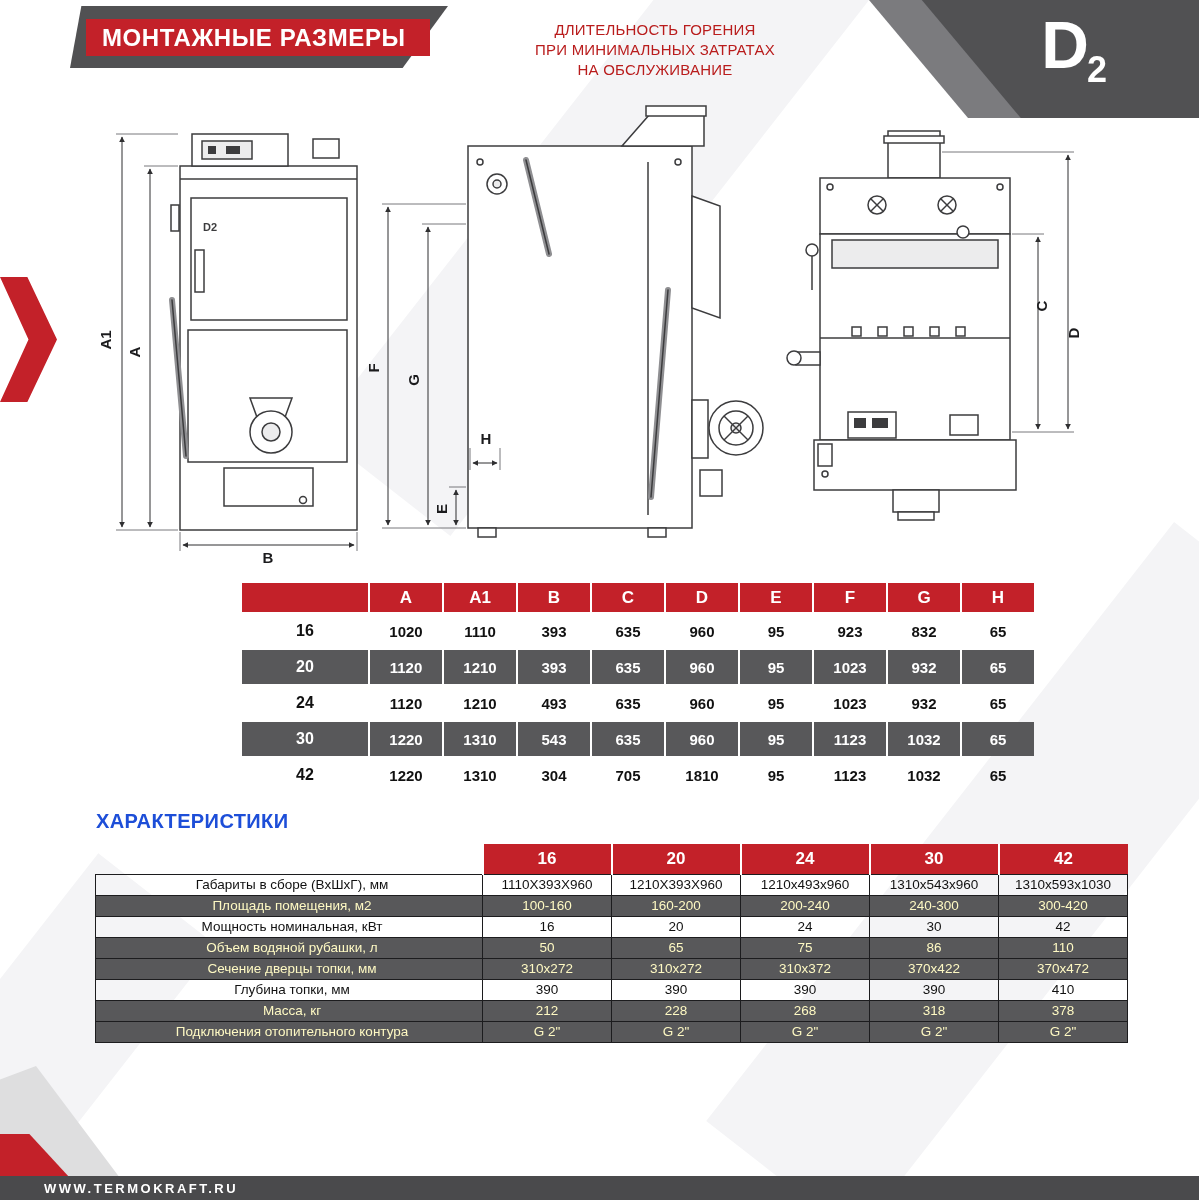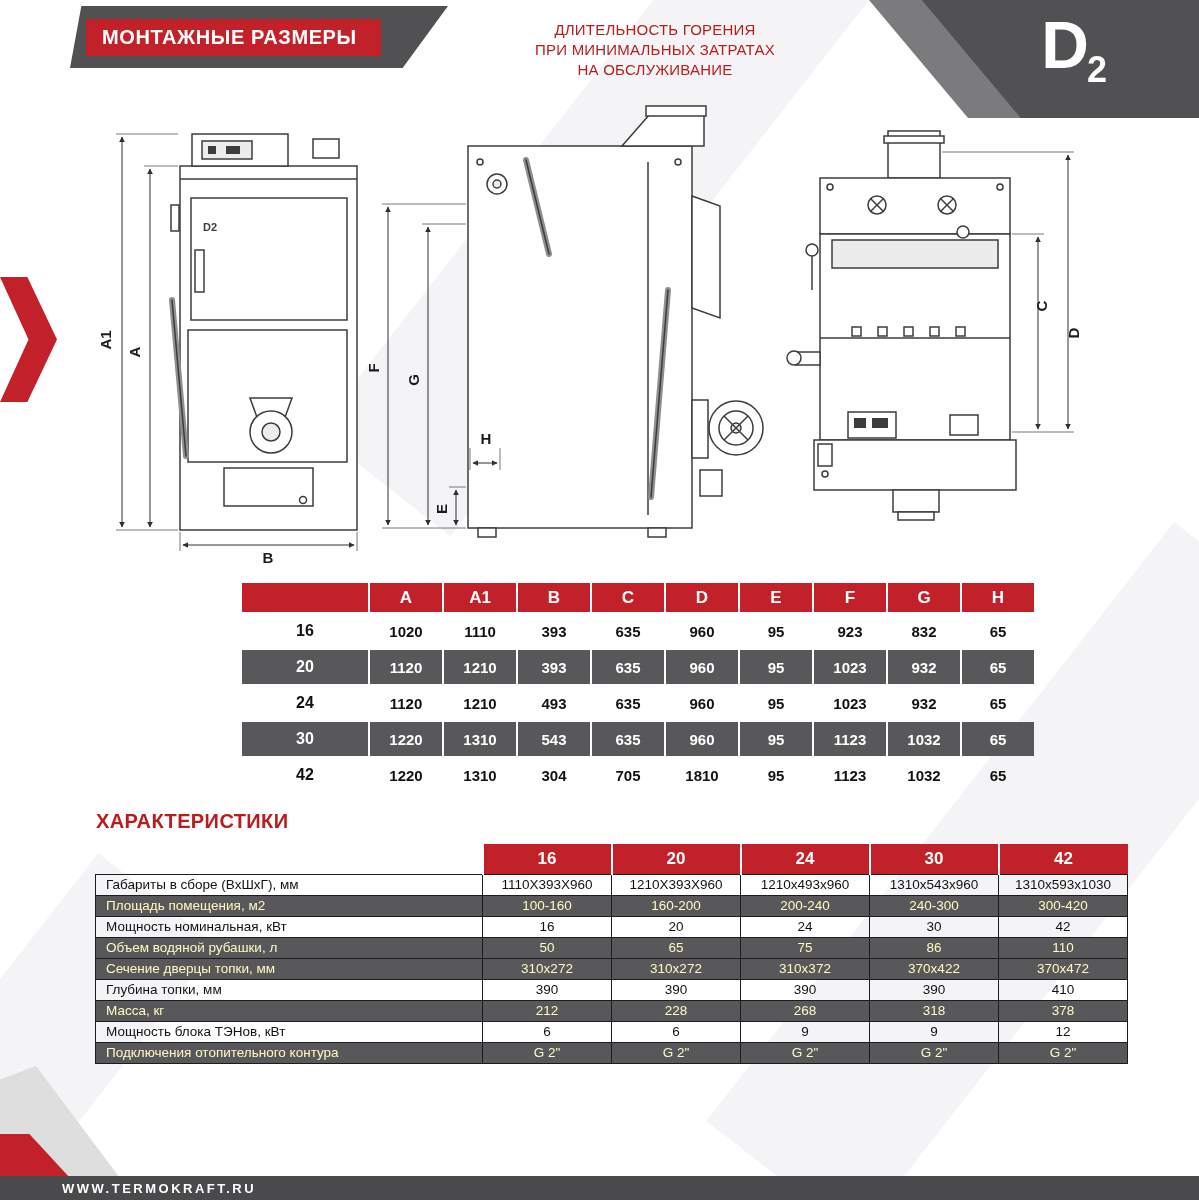--- a/index.html
+++ b/index.html
@@ -14,21 +14,21 @@
     position:relative;overflow:hidden;background:#fff;color:#111;
     font-family:"Liberation Sans","DejaVu Sans",sans-serif;
   }
   
   .stripe{position:absolute;z-index:0;background:#f4f4f6;}
   
   .band-tl{position:absolute;z-index:1;left:70px;top:6px;width:378px;height:62px;
     background:var(--dark);clip-path:polygon(3% 0,100% 0,88% 100%,0 100%);}
   .title-banner{position:absolute;z-index:2;left:86px;top:19px;height:37px;
     padding:0 24px 0 16px;background:var(--red);color:#fff;display:flex;align-items:center;
-    font-size:20px;font-weight:bold;letter-spacing:.6px;}
+    font-size:24px;font-weight:bold;letter-spacing:.6px;}
   .subtitle{position:absolute;z-index:2;left:440px;top:20px;width:430px;text-align:center;
     font-size:15px;line-height:1.32;color:#b91c1c;letter-spacing:.2px;}
   
   .band-tr-light{position:absolute;z-index:1;right:0;top:0;width:330px;height:118px;
     background:#7b7b7e;clip-path:polygon(0% 0%,20% 0%,50% 100%,30% 100%);}
   .band-tr-dark{position:absolute;z-index:1;right:0;top:0;width:330px;height:118px;
     background:var(--dark);clip-path:polygon(16% 0,100% 0,100% 100%,46% 100%);}
   .logo{position:absolute;z-index:2;right:90px;top:12px;color:#fff;font-weight:bold;}
   .logo .d{font-size:66px;line-height:1;}
   .logo .two{font-size:36px;line-height:1;position:relative;top:14px;left:-2px;}
@@ -53,38 +53,38 @@
   .dim-table{position:absolute;z-index:3;left:240px;top:581px;
     border-collapse:separate;border-spacing:2px;}
   .dim-table th{background:var(--red);color:#fff;font-size:17px;font-weight:bold;
     height:29px;width:72px;text-align:center;}
   .dim-table th.blank{width:126px;}
   .dim-table td{height:34px;text-align:center;font-weight:bold;font-size:15px;color:#111;}
   .dim-table td.model{font-size:16px;}
   .dim-table tr.shaded td{background:var(--row-gray);color:#fff;}
   
   .spec-title{position:absolute;z-index:3;left:96px;top:810px;font-size:20px;
-    font-weight:bold;letter-spacing:.4px;color:#b91c1c;}
+    font-weight:bold;letter-spacing:.4px;color:#1d4ed8;}
   .spec-table{position:absolute;z-index:3;left:95px;top:844px;border-collapse:collapse;}
   .spec-table th{height:30px;border:none;}
   .spec-table th.sph{background:var(--red);color:#fff;font-size:17px;font-weight:bold;
     width:129px;text-align:center;border-left:2px solid #fff;}
   .spec-table th.blank{width:387px;background:transparent;}
   .spec-table td{height:21px;font-size:13.5px;text-align:center;
     border:1px solid #1c1c1e;padding:1px 4px;color:#111;}
-  .spec-table td.lbl{text-align:left;padding-left:10px;}
+  .spec-table td.lbl{text-align:center;padding-left:10px;}
   .spec-table tr.shaded td{background:var(--row-gray);color:#fef9c3;}
   
   .deco-bl-gray{position:absolute;z-index:1;left:0;top:1066px;width:120px;height:112px;
     background:#dededf;clip-path:polygon(0 12%,30% 0,100% 100%,0 100%);}
   .deco-bl-red{position:absolute;z-index:2;left:0;top:1134px;width:70px;height:44px;
     background:var(--red);clip-path:polygon(0 0,42% 0,100% 100%,0 100%);}
   .footer{position:absolute;z-index:3;left:0;bottom:0;width:1199px;height:24px;
     background:var(--footer);display:flex;align-items:center;}
-  .footer-text{color:#fff;font-size:13px;font-weight:bold;letter-spacing:2.5px;margin-left:62px;}
+  .footer-text{color:#fff;font-size:13px;font-weight:bold;letter-spacing:2.5px;margin-left:44px;}
 </style>
 </head>
 <body>
 
 <div class="stripe" style="left:520px;top:-160px;width:170px;height:720px;transform:rotate(38deg);"></div>
 <div class="stripe" style="left:-90px;top:840px;width:150px;height:560px;transform:rotate(38deg);"></div>
 <div class="stripe" style="left:920px;top:500px;width:190px;height:760px;transform:rotate(38deg);"></div>
 
 <div class="band-tl"></div>
 <div class="title-banner">
@@ -370,28 +370,20 @@
       <td>410</td>
     </tr>
     <tr class="shaded">
       <td class="lbl">Масса, кг</td>
       <td>212</td>
       <td>228</td>
       <td>268</td>
       <td>318</td>
       <td>378</td>
     </tr>
-    <tr>
-      <td class="lbl">Мощность блока ТЭНов, кВт</td>
-      <td>6</td>
-      <td>6</td>
-      <td>9</td>
-      <td>9</td>
-      <td>12</td>
-    </tr>
     <tr class="shaded">
       <td class="lbl">Подключения отопительного контура</td>
       <td>G 2"</td>
       <td>G 2"</td>
       <td>G 2"</td>
       <td>G 2"</td>
       <td>G 2"</td>
     </tr>
   </tbody>
 </table>

